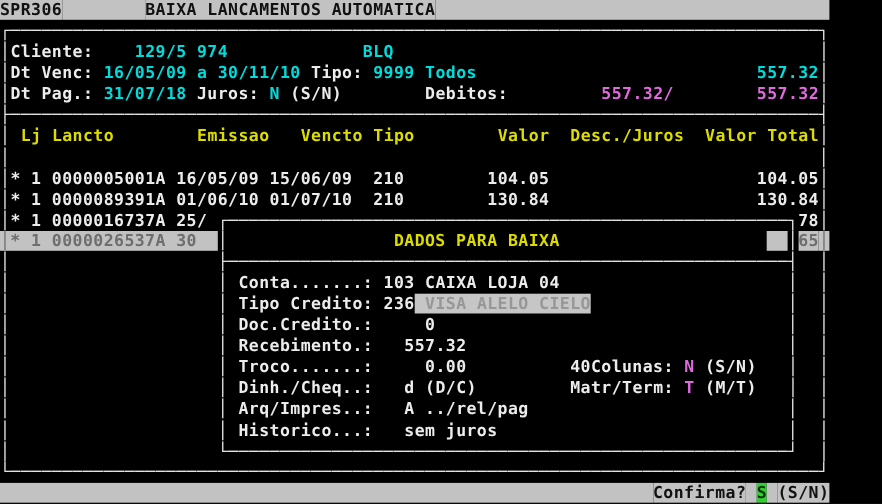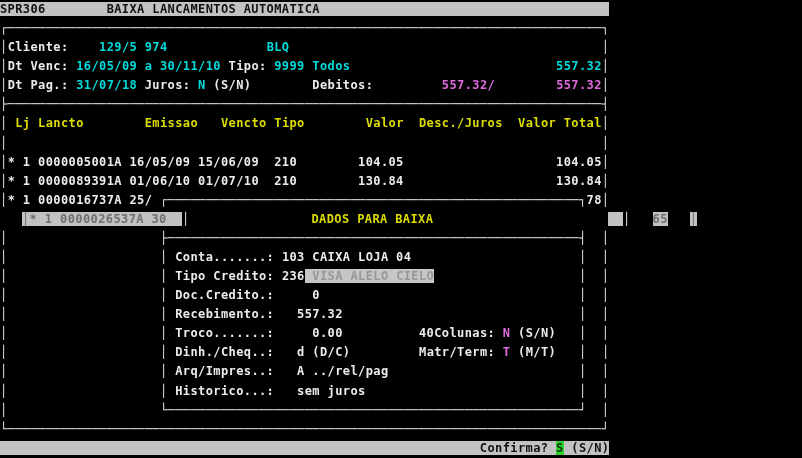--- a/index.html
+++ b/index.html
@@ -2,34 +2,34 @@
 <html style="--bg: #000000; --fg: #ececec; --cyan: #00dcdc; --yellow: #dcdc00; --magenta: #de6ade; --border: #e2e2e2; --bar_bg: #c2c2c2; --bar_fg: #111111; --sel_bg: #c2c2c2; --sel_fg: #6e6e6e; --field_bg: #c6c6c6; --field_fg: #979797; --ok_bg: #2fd22f; --ok_fg: #083208;"><head>
 <meta charset="utf-8">
 <style>
   html,body{margin:0;padding:0;background:#1a1a1a;}
   .screen{
     position:relative;
     width:802px;height:458px;
     background:var(--bg,#000);
     font-family:"DejaVu Sans Mono", monospace;
     font-weight:bold;
-    font-size:12px;
+    font-size:15px;
     line-height:19.083px;
     letter-spacing:0.392px;
     white-space:pre;
     overflow:hidden;
     font-variant-ligatures:none;
   }
   .trow{height:19.083px;}
   .s-w  {color:var(--fg);}
   .s-c  {color:var(--cyan);}
   .s-y  {color:var(--yellow);}
   .s-m  {color:var(--magenta);}
   .s-bd {color:var(--border);}
   .s-bar{background:var(--bar_bg);color:var(--bar_fg);}
-  .s-inv{background:var(--sel_bg);color:var(--sel_fg);margin-left:22px;}
+  .s-inv{background:var(--sel_bg);color:var(--sel_fg);}
   .s-inv2{background:var(--field_bg);color:var(--field_fg);}
   .s-grn{background:var(--ok_bg);color:var(--ok_fg);}
 </style>
 </head>
 <body>
 
 <div id="screen" class="screen"><div class="trow"><span class="s-bar">SPR306</span><span class="s-bar">        </span><span class="s-bar">BAIXA LANCAMENTOS AUTOMATICA</span><span class="s-bar">                                      </span></div><div class="trow"><span class="s-bd">┌──────────────────────────────────────────────────────────────────────────────┐</span></div><div class="trow"><span class="s-bd">│</span><span class="s-w">Cliente:</span><span class="s-w">    </span><span class="s-c">129/5 974</span><span class="s-w">             </span><span class="s-c">BLQ</span><span class="s-w">                                         </span><span class="s-bd">│</span></div><div class="trow"><span class="s-bd">│</span><span class="s-w">Dt Venc:</span><span class="s-w"> </span><span class="s-c">16/05/09 a 30/11/10</span><span class="s-w"> </span><span class="s-w">Tipo:</span><span class="s-w"> </span><span class="s-c">9999 Todos</span><span class="s-w">                           </span><span class="s-c">557.32</span><span class="s-bd">│</span></div><div class="trow"><span class="s-bd">│</span><span class="s-w">Dt Pag.:</span><span class="s-w"> </span><span class="s-c">31/07/18</span><span class="s-w"> </span><span class="s-w">Juros:</span><span class="s-w"> </span><span class="s-c">N</span><span class="s-w"> </span><span class="s-w">(S/N)</span><span class="s-w">        </span><span class="s-w">Debitos:</span><span class="s-w">         </span><span class="s-m">557.32/</span><span class="s-w">        </span><span class="s-m">557.32</span><span class="s-bd">│</span></div><div class="trow"><span class="s-bd">├──────────────────────────────────────────────────────────────────────────────┤</span></div><div class="trow"><span class="s-bd">│</span><span class="s-w"> </span><span class="s-y">Lj</span><span class="s-w"> </span><span class="s-y">Lancto</span><span class="s-w">        </span><span class="s-y">Emissao</span><span class="s-w">   </span><span class="s-y">Vencto</span><span class="s-w"> </span><span class="s-y">Tipo</span><span class="s-w">        </span><span class="s-y">Valor</span><span class="s-w">  </span><span class="s-y">Desc./Juros</span><span class="s-w">  </span><span class="s-y">Valor Total</span><span class="s-bd">│</span></div><div class="trow"><span class="s-bd">│</span><span class="s-w">                                                                              </span><span class="s-bd">│</span></div><div class="trow"><span class="s-bd">│</span><span class="s-w">* 1 0000005001A</span><span class="s-w"> </span><span class="s-w">16/05/09</span><span class="s-w"> </span><span class="s-w">15/06/09</span><span class="s-w">  </span><span class="s-w">210</span><span class="s-w">        </span><span class="s-w">104.05</span><span class="s-w">                    </span><span class="s-w">104.05</span><span class="s-bd">│</span></div><div class="trow"><span class="s-bd">│</span><span class="s-w">* 1 0000089391A</span><span class="s-w"> </span><span class="s-w">01/06/10</span><span class="s-w"> </span><span class="s-w">01/07/10</span><span class="s-w">  </span><span class="s-w">210</span><span class="s-w">        </span><span class="s-w">130.84</span><span class="s-w">                    </span><span class="s-w">130.84</span><span class="s-bd">│</span></div><div class="trow"><span class="s-bd">│</span><span class="s-w">* 1 0000016737A</span><span class="s-w"> </span><span class="s-w">25/</span><span class="s-w"> </span><span class="s-bd">┌──────────────────────────────────────────────────────┐</span><span class="s-w">78</span><span class="s-bd">│</span></div><div class="trow"><span class="s-inv">│* 1 0000026537A 30  </span><span class="s-bd">│</span><span class="s-w">                </span><span class="s-y">DADOS PARA BAIXA</span><span class="s-w">                    </span><span class="s-inv">  </span><span class="s-bd">│</span><span class="s-inv">65</span><span class="s-inv">│</span></div><div class="trow"><span class="s-bd">│</span><span class="s-w">                    </span><span class="s-bd">├──────────────────────────────────────────────────────┤</span><span class="s-w">  </span><span class="s-bd">│</span></div><div class="trow"><span class="s-bd">│</span><span class="s-w">                    </span><span class="s-bd">│</span><span class="s-w"> </span><span class="s-w">Conta.......:</span><span class="s-w"> </span><span class="s-w">103 CAIXA LOJA 04</span><span class="s-w">                      </span><span class="s-bd">│</span><span class="s-w">  </span><span class="s-bd">│</span></div><div class="trow"><span class="s-bd">│</span><span class="s-w">                    </span><span class="s-bd">│</span><span class="s-w"> </span><span class="s-w">Tipo Credito:</span><span class="s-w"> </span><span class="s-w">236</span><span class="s-inv2"> VISA ALELO CIELO</span><span class="s-w">                   </span><span class="s-bd">│</span><span class="s-w">  </span><span class="s-bd">│</span></div><div class="trow"><span class="s-bd">│</span><span class="s-w">                    </span><span class="s-bd">│</span><span class="s-w"> </span><span class="s-w">Doc.Credito.:</span><span class="s-w">     </span><span class="s-w">0</span><span class="s-w">                                  </span><span class="s-bd">│</span><span class="s-w">  </span><span class="s-bd">│</span></div><div class="trow"><span class="s-bd">│</span><span class="s-w">                    </span><span class="s-bd">│</span><span class="s-w"> </span><span class="s-w">Recebimento.:</span><span class="s-w">   </span><span class="s-w">557.32</span><span class="s-w">                               </span><span class="s-bd">│</span><span class="s-w">  </span><span class="s-bd">│</span></div><div class="trow"><span class="s-bd">│</span><span class="s-w">                    </span><span class="s-bd">│</span><span class="s-w"> </span><span class="s-w">Troco.......:</span><span class="s-w">     </span><span class="s-w">0.00</span><span class="s-w">          </span><span class="s-w">40Colunas:</span><span class="s-w"> </span><span class="s-m">N</span><span class="s-w"> </span><span class="s-w">(S/N)</span><span class="s-w">   </span><span class="s-bd">│</span><span class="s-w">  </span><span class="s-bd">│</span></div><div class="trow"><span class="s-bd">│</span><span class="s-w">                    </span><span class="s-bd">│</span><span class="s-w"> </span><span class="s-w">Dinh./Cheq..:</span><span class="s-w">   </span><span class="s-w">d</span><span class="s-w"> </span><span class="s-w">(D/C)</span><span class="s-w">         </span><span class="s-w">Matr/Term:</span><span class="s-w"> </span><span class="s-m">T</span><span class="s-w"> </span><span class="s-w">(M/T)</span><span class="s-w">   </span><span class="s-bd">│</span><span class="s-w">  </span><span class="s-bd">│</span></div><div class="trow"><span class="s-bd">│</span><span class="s-w">                    </span><span class="s-bd">│</span><span class="s-w"> </span><span class="s-w">Arq/Impres..:</span><span class="s-w">   </span><span class="s-w">A ../rel/pag</span><span class="s-w">                         </span><span class="s-bd">│</span><span class="s-w">  </span><span class="s-bd">│</span></div><div class="trow"><span class="s-bd">│</span><span class="s-w">                    </span><span class="s-bd">│</span><span class="s-w"> </span><span class="s-w">Historico...:</span><span class="s-w">   </span><span class="s-w">sem juros</span><span class="s-w">                            </span><span class="s-bd">│</span><span class="s-w">  </span><span class="s-bd">│</span></div><div class="trow"><span class="s-bd">│</span><span class="s-w">                    </span><span class="s-bd">└──────────────────────────────────────────────────────┘</span><span class="s-w">  </span><span class="s-bd">│</span></div><div class="trow"><span class="s-bd">└──────────────────────────────────────────────────────────────────────────────┘</span></div><div class="trow"><span class="s-bar">                                                               </span><span class="s-bar">Confirma?</span><span class="s-bar"> </span><span class="s-grn">S</span><span class="s-bar"> </span><span class="s-bar">(S/N)</span></div></div>
 
 </body></html>

